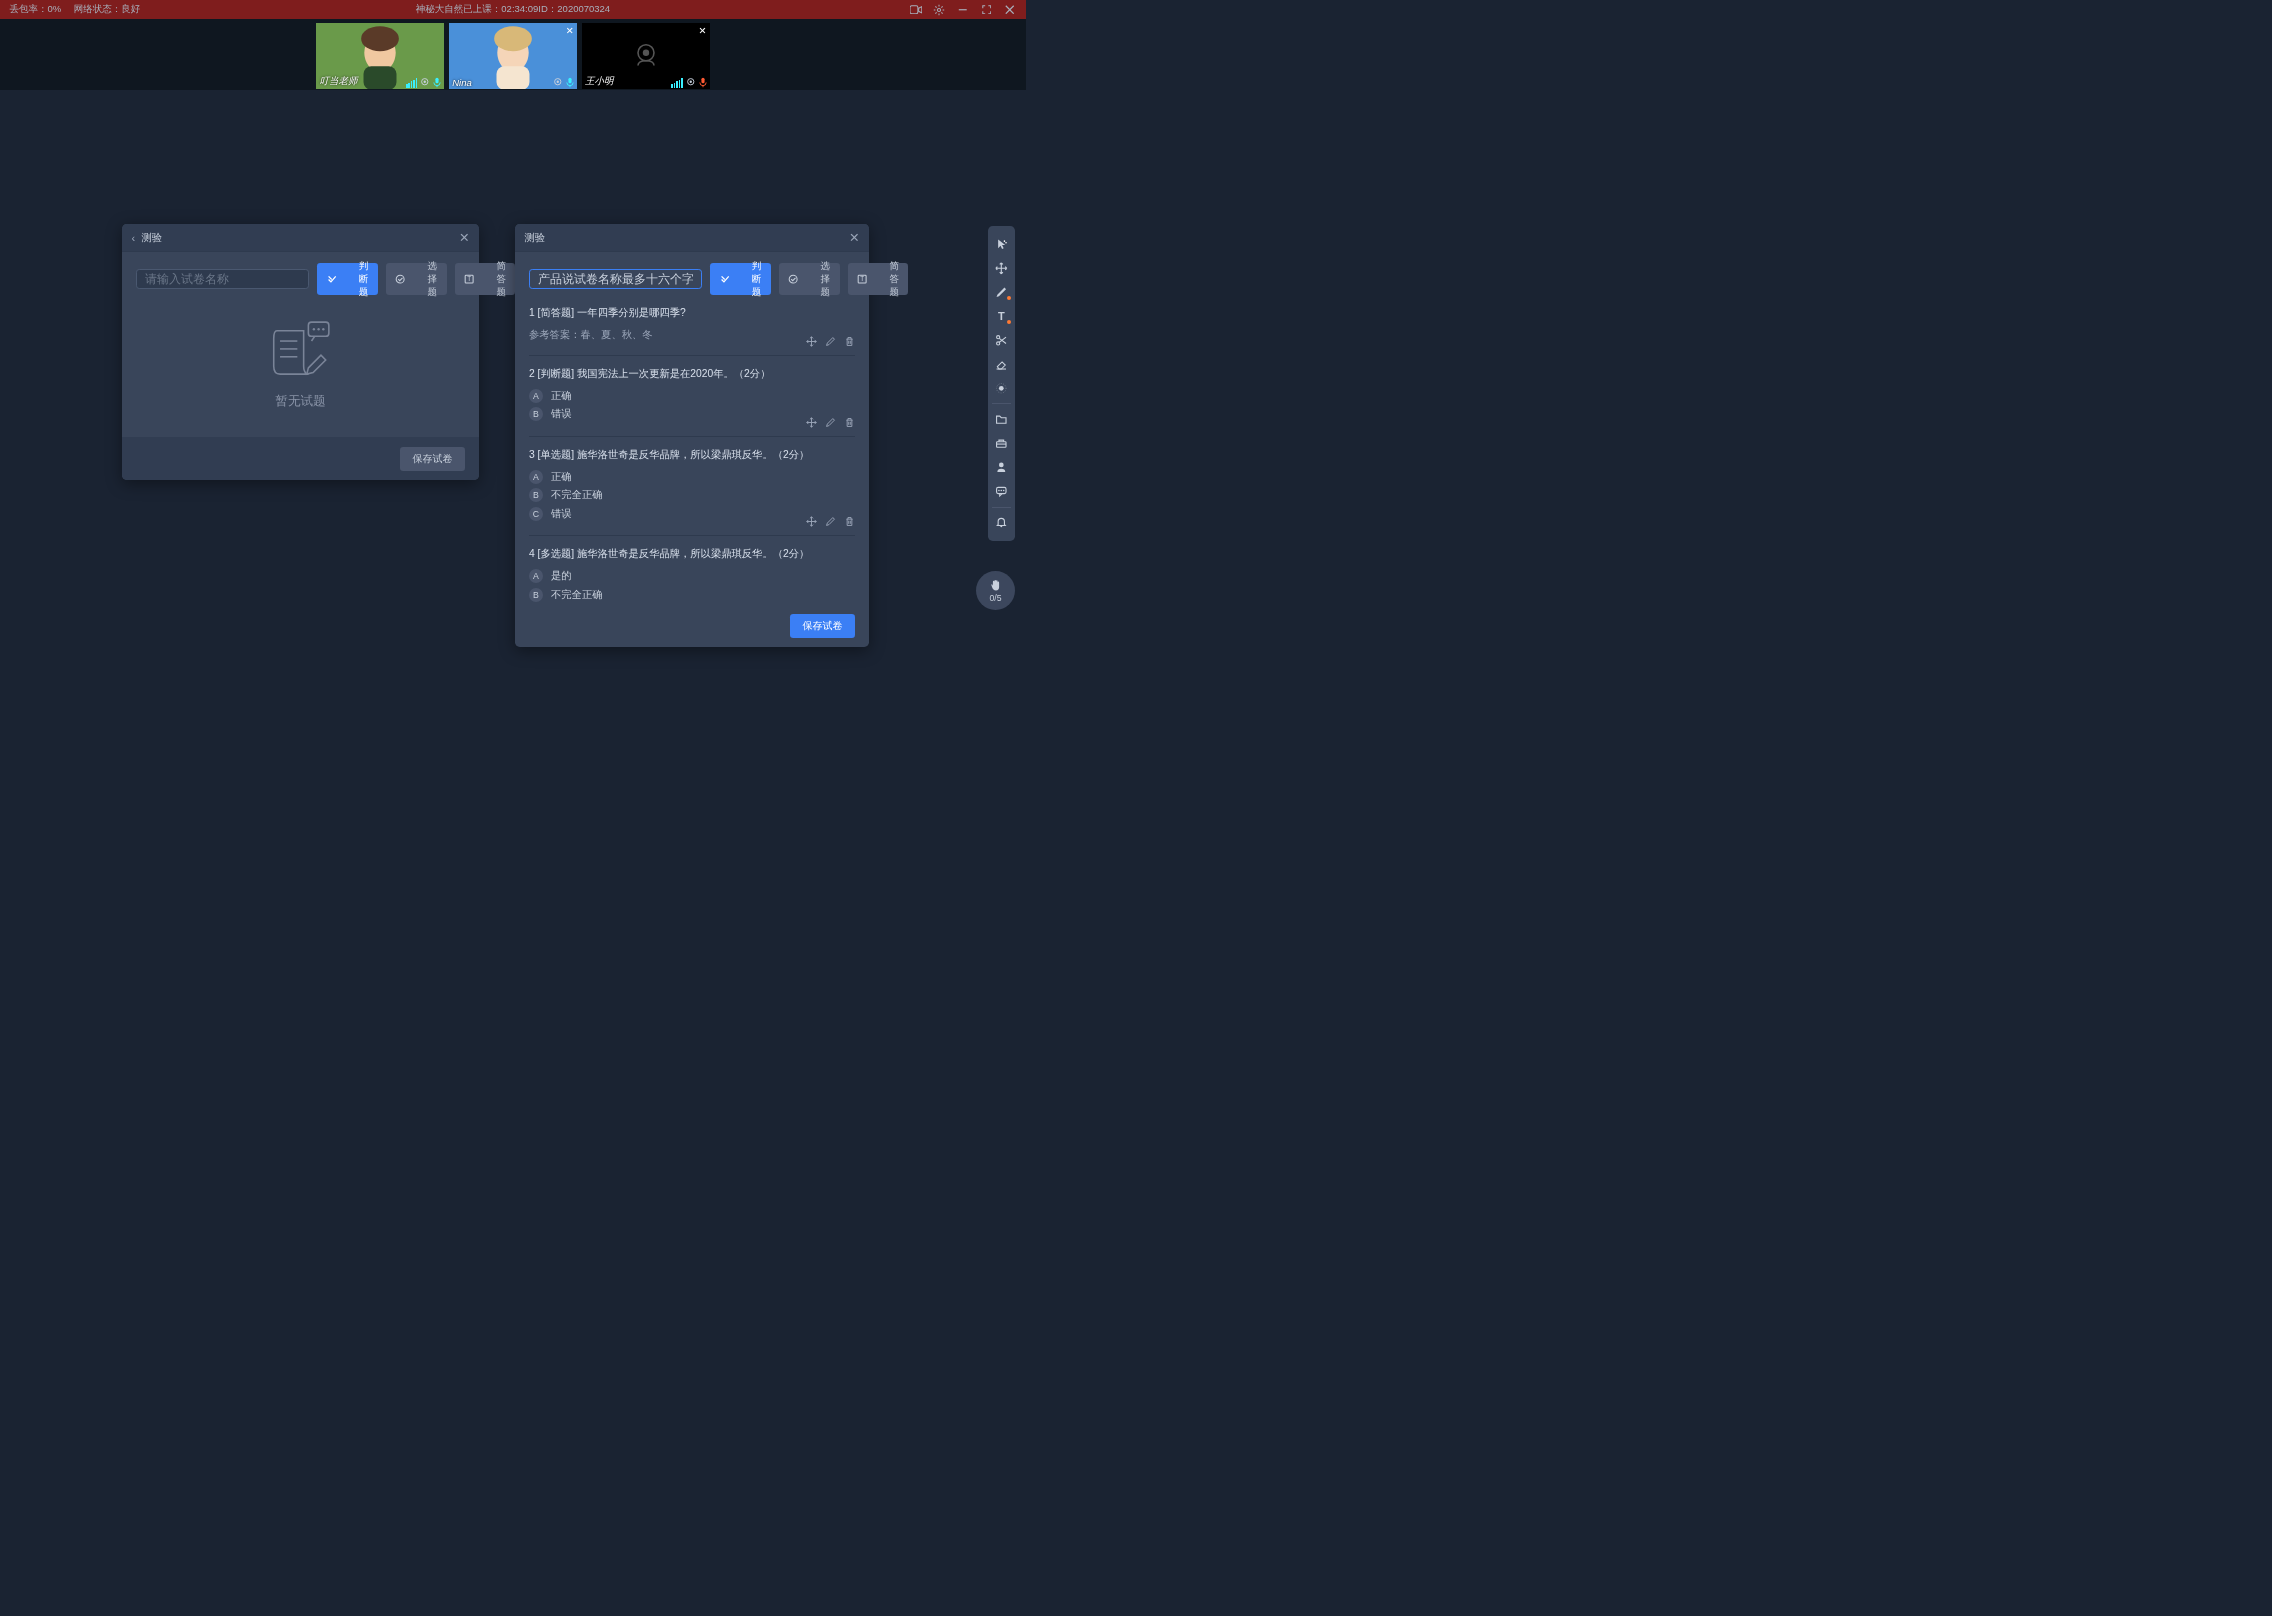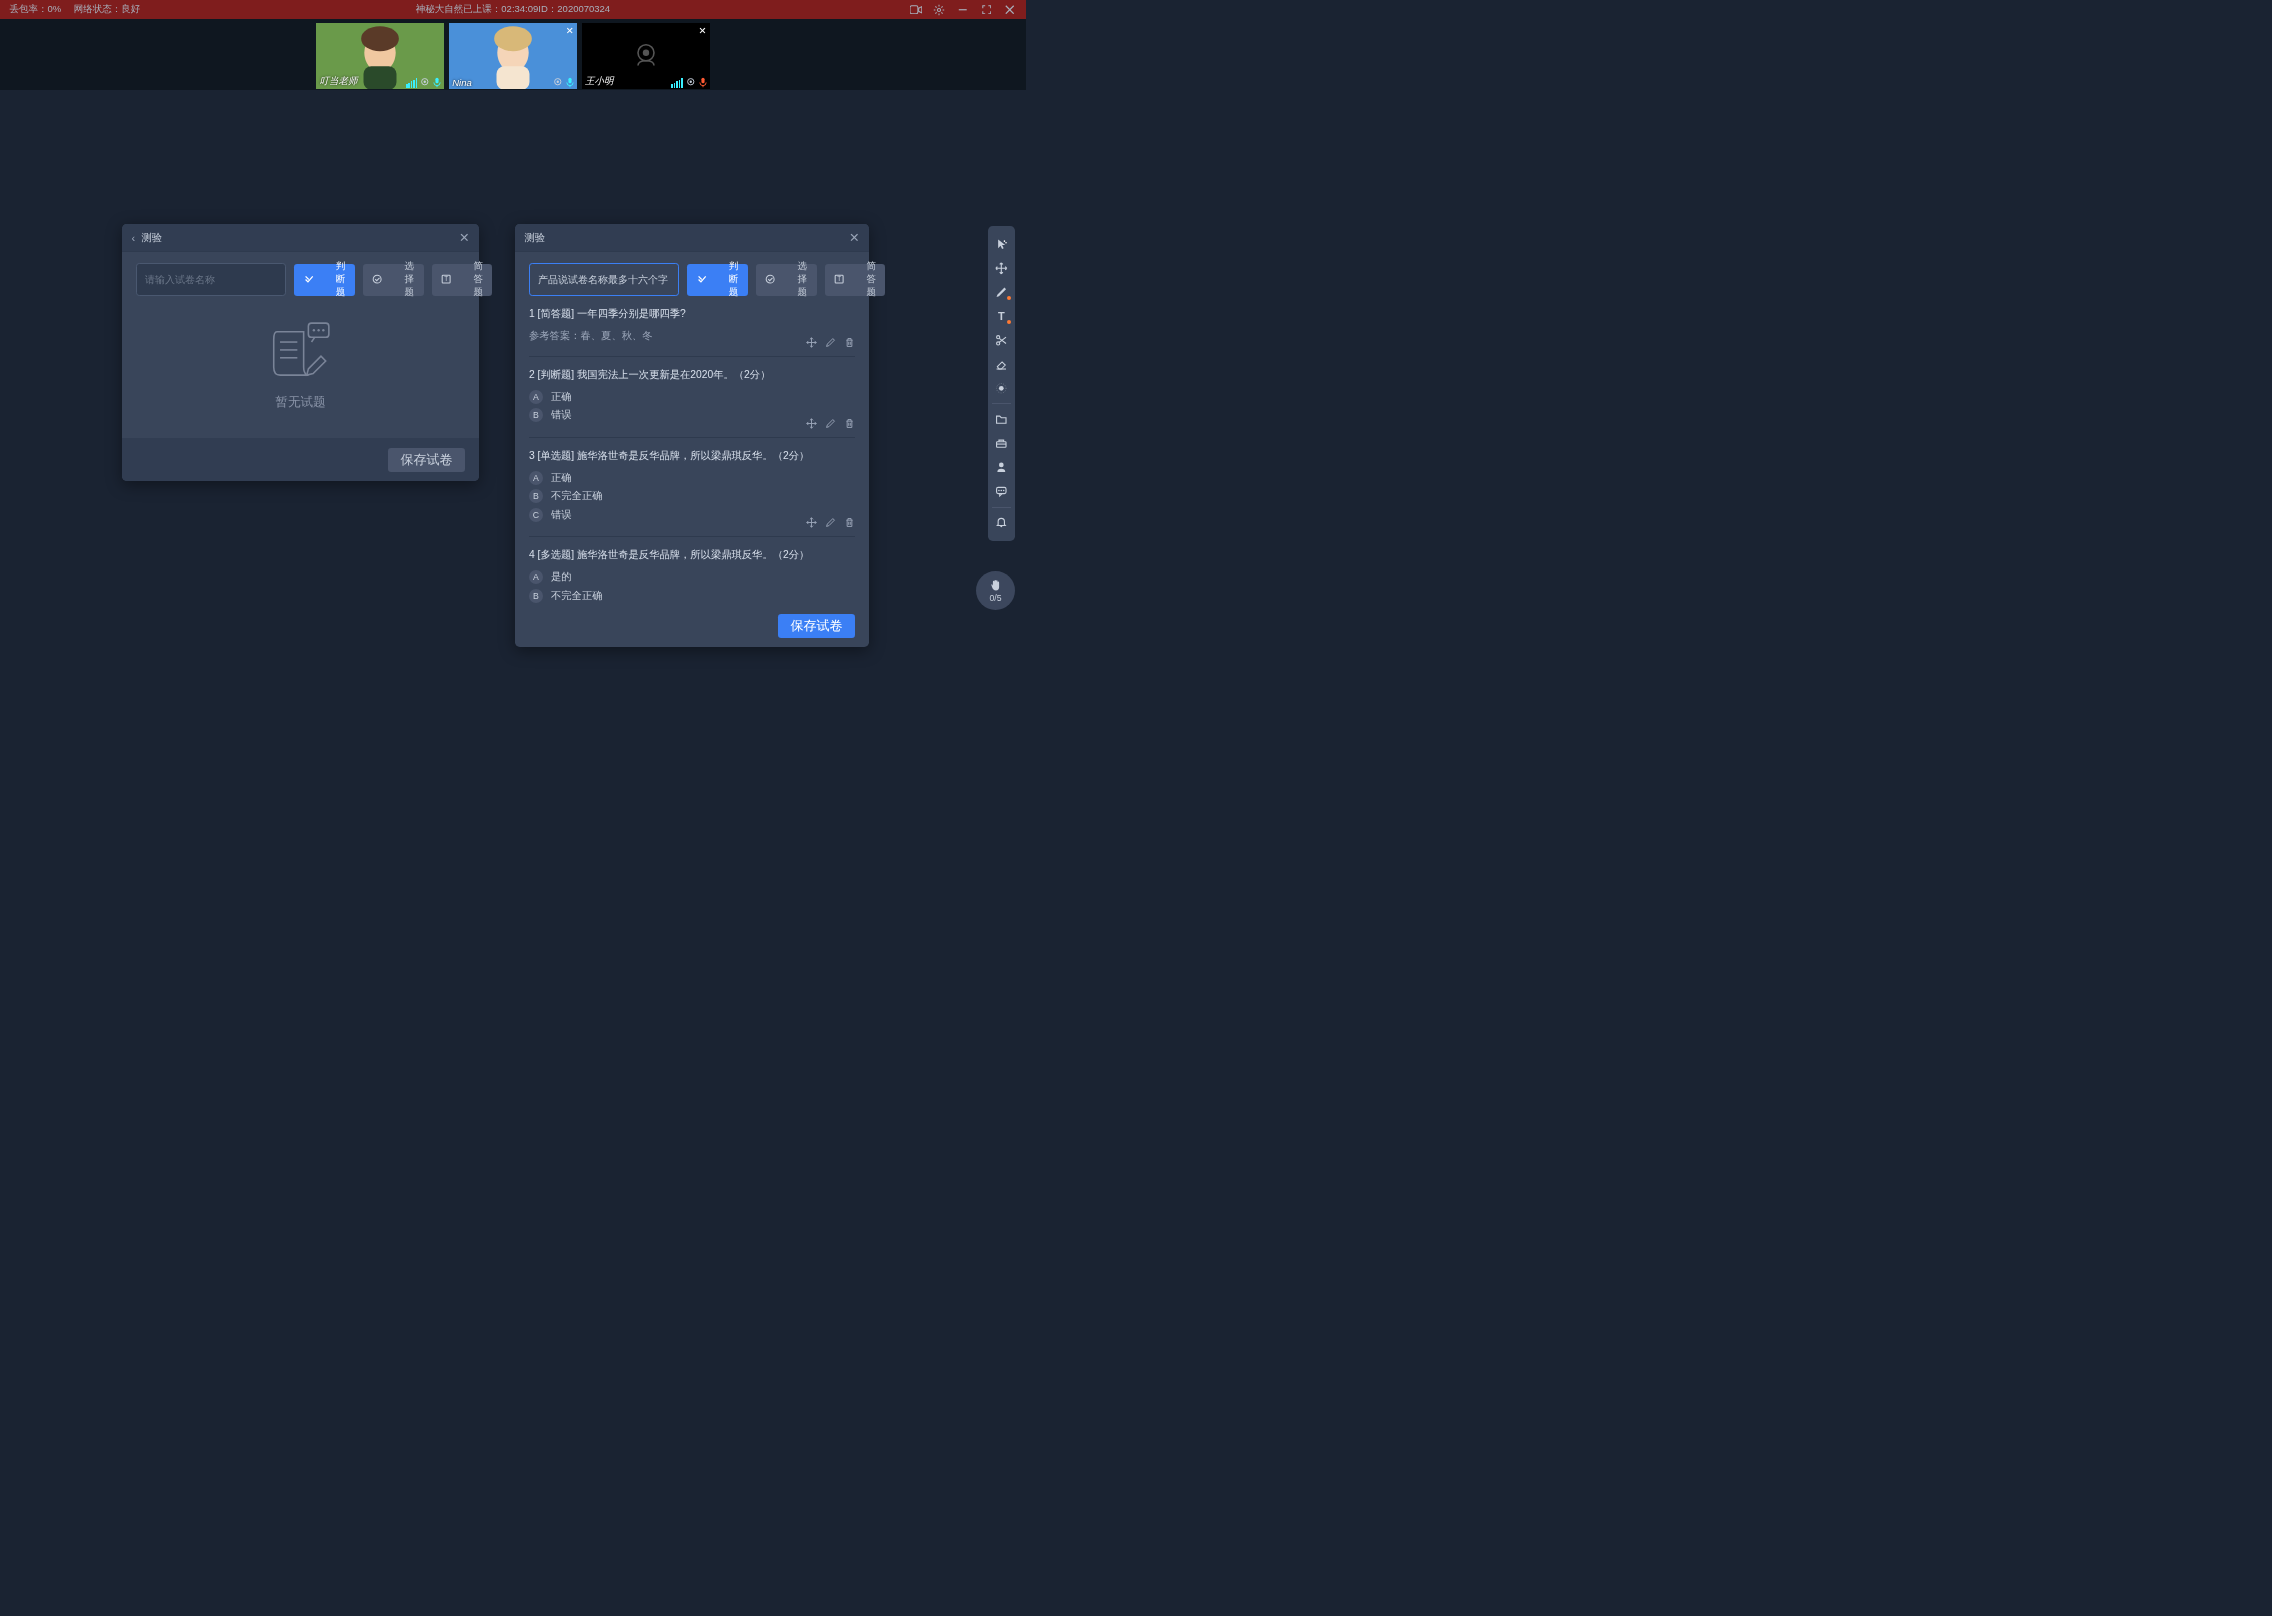--- a/index.html
+++ b/index.html
@@ -99,27 +99,27 @@
   background: #313d52;
   border-radius: 4.7px 4.7px 0 0;
   font-size: 10.3px;
   color: #c8d0dc;
 }
 .panel-header .back { margin-right: 6.3px; cursor: pointer; font-size: 11px; color: #9aa5b8;}
 .panel-header .close { margin-left: auto; cursor: pointer; color: #9aa5b8; font-size: 12.6px;}
 .panel-body { padding: 11px 14px; }
 .panel-input {
   flex: 1;
-  height: 33px;
+  height: 20px;
   background: #2e3a4e;
   border: 0.8px solid #4a5870;
   border-radius: 3.2px;
   padding: 0 8px;
   color: #c8d0dc;
-  font-size: 10px;
+  font-size: 12px;
   outline: none;
 }
 .panel-input.filled {
   background: transparent;
   border: 0.8px solid #3b7ff5;
   color: #c8d0dc;
 }
 .panel-input::placeholder { color: #6a7688; }
 .btn-row { display: flex; gap: 8px; align-items: center; }
 .pill-btn {
@@ -158,21 +158,21 @@
   display: flex;
   justify-content: flex-end;
   background: #313d52;
   border-radius: 0 0 4.7px 4.7px;
 }
 .save-btn {
   height: 24px;
   padding: 0 12.6px;
   border-radius: 3.2px;
   border: none;
-  font-size: 13px;
+  font-size: 10px;
   cursor: pointer;
 }
 .save-btn.muted { background: #4a556c; color: #c8d0dc; }
 .save-btn.blue { background: #3b7ff5; color: #fff; }
 
 
 .panel-right { left: 515px; top: 134px; width: 354px; height: 423px; display: flex; flex-direction: column; }
 .panel-right .panel-body { padding: 11px 12.6px 0 14px; flex: none; }
 .q-scroll { flex: 1; overflow-y: auto; padding: 0 14px; }
 .q-scroll::-webkit-scrollbar { width: 4.7px; }

